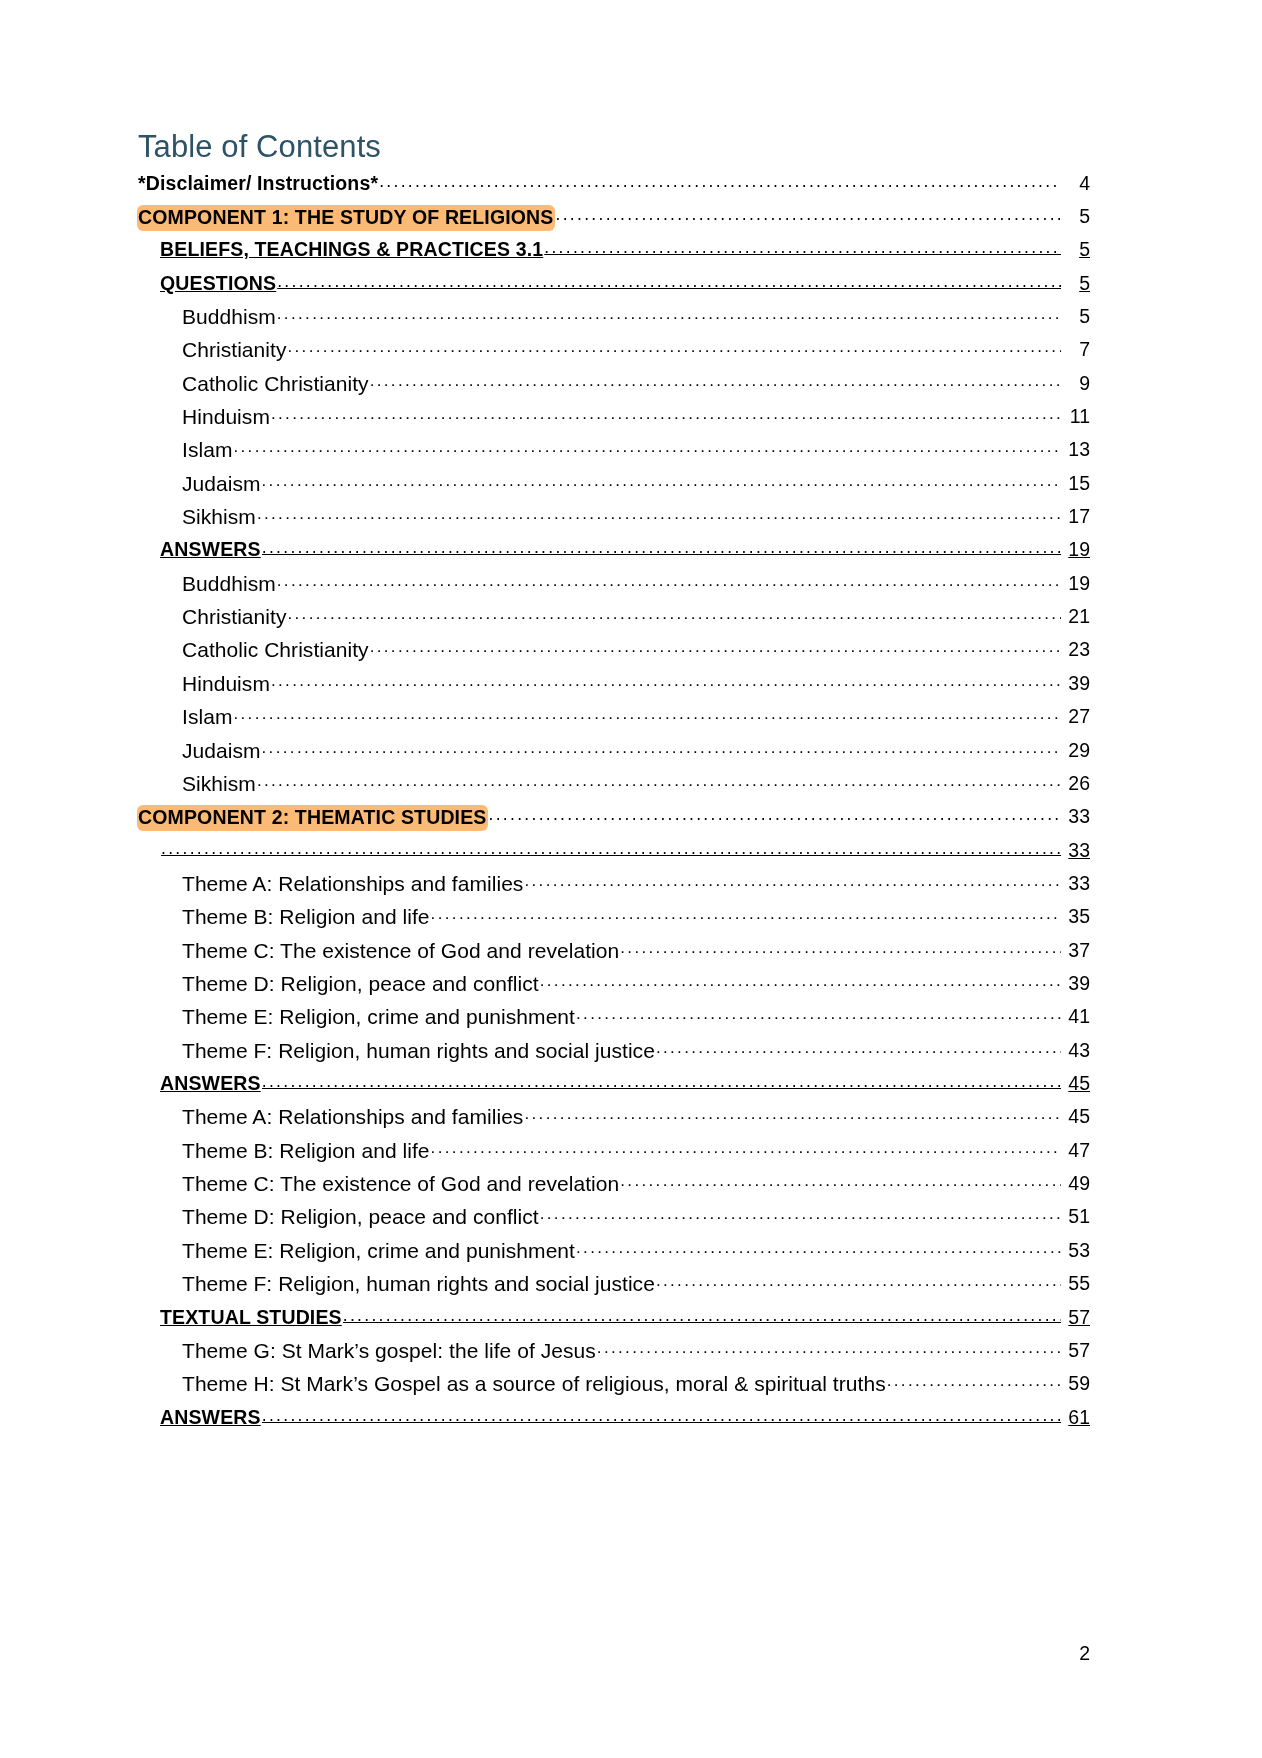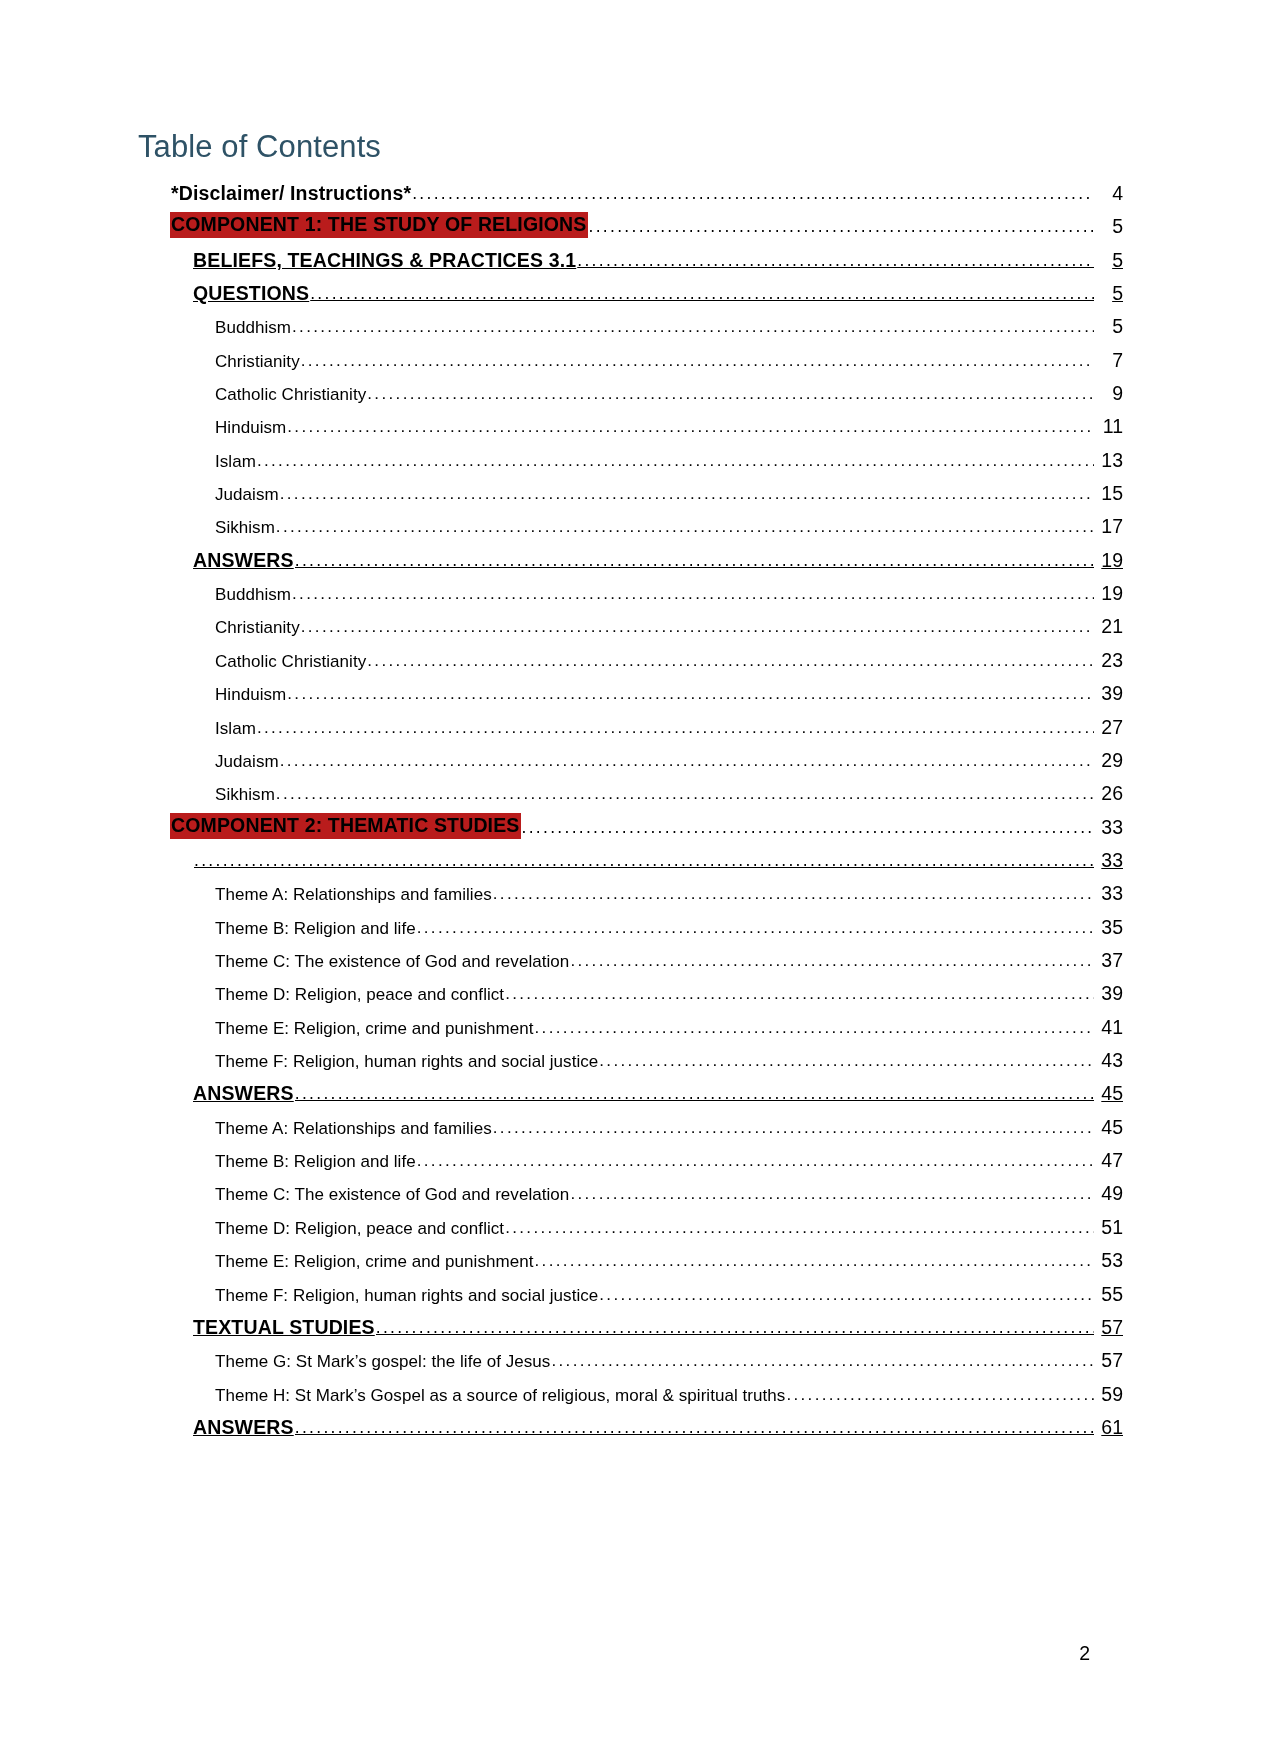--- a/index.html
+++ b/index.html
@@ -34,25 +34,24 @@
     line-height: 38px;
     color: #2E5266;
     font-weight: 400;
     letter-spacing: 0.1px;
     margin: 0 0 6px 0;
     white-space: nowrap;
   }
   
   .entry {
     display: flex;
-    align-items: flex-end;
+    align-items: flex-start;
     width: 100%;
     height: 33.4px;
     box-sizing: border-box;
-    margin-left: 33px;
   }
   .entry .label {
     white-space: nowrap;
     flex: 0 0 auto;
   }
   .entry .leader {
     flex: 1 1 auto;
     overflow: hidden;
     white-space: nowrap;
     font-size: 17px;
@@ -75,27 +74,28 @@
   .lvl-1 { padding-left: 22px; text-decoration: underline; }
   .lvl-2 { padding-left: 44px; }
 
   .lvl-0 .label, .lvl-1 .label {
     font-weight: bold;
     font-size: 19.5px;
     letter-spacing: 0.15px;
   }
   .lvl-2 .label {
     font-weight: normal;
-    font-size: 17px;
+    font-size: 21px;
     letter-spacing: 0.05px;
   }
   .lvl-0 .label.hl {
-    background: #b91c1c;
+    background: #fdba74;
     padding: 1px 1px 2px 1px;
     margin-left: -1px;
+    border-radius: 6px;
   }
   .lvl-0 .pageno, .lvl-1 .pageno { font-weight: normal; }
 
   
   .lvl-0 .leader, .lvl-1 .leader { letter-spacing: 2.3px; font-size: 17.5px; }
   .lvl-2 .leader { letter-spacing: 2.35px; font-size: 17px; }
 
   
   .tight { height: 33.2px; }
 

